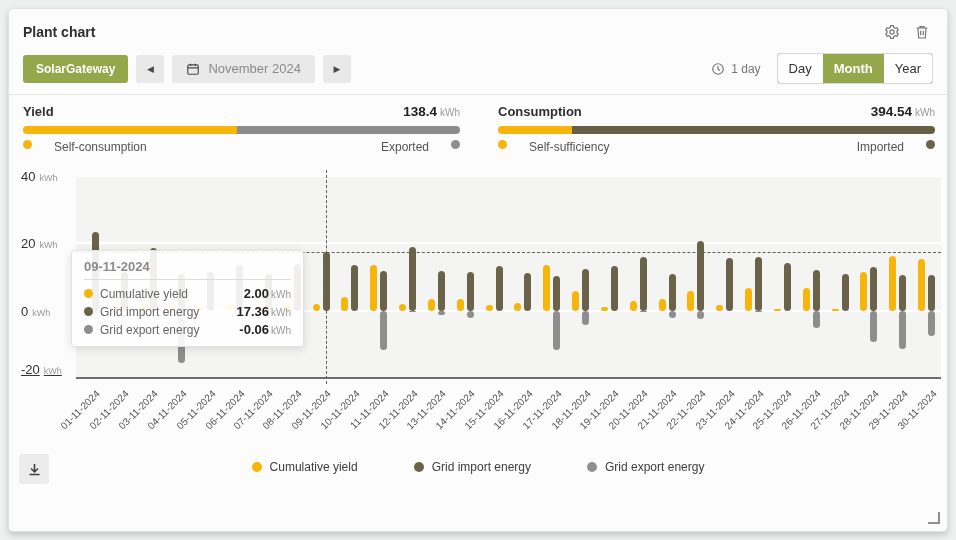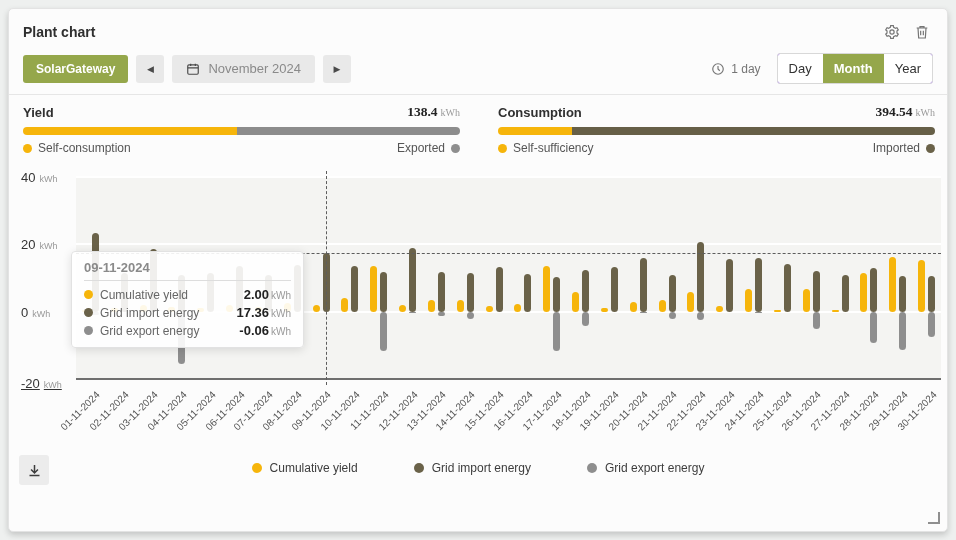--- a/index.html
+++ b/index.html
@@ -29,28 +29,28 @@
   .interval { display:flex; align-items:center; gap:6px; font-size:12px; color:#757575; }
   .interval svg { width:14px; height:14px; }
   .segmented { display:flex; border:1px solid #d8d8d8; border-radius:3px; overflow:hidden; background:#6d28d9; }
   .segmented button { border:none; background:#fff; font-size:13px; color:#333; padding:7px 11px; cursor:pointer; font-family:inherit; }
   .segmented button.active { background:#95a74b; color:#fff; font-weight:bold; }
   .divider { height:1px; background:#e6e6e6; width:100%; }
   
   .summary { display:grid; grid-template-columns:1fr 1fr; column-gap:38px; padding:9px 12px 10px 14px; }
   .sum-head { display:flex; justify-content:space-between; align-items:center; }
   .sum-title { font-size:13px; font-weight:bold; color:#2f2f2f; }
-  .sum-total { font-size:13.5px; font-weight:bold; color:#222;font-family:Liberation Serif, serif; }
+  .sum-total { font-size:13.5px; font-weight:bold; color:#222; }
   .unit { font-size:10px; color:#999; font-weight:normal; margin-left:3px; }
   .progress { height:8px; border-radius:4px; overflow:hidden; display:flex; margin:7px 0 6px 0; }
   .progress .fill { height:100%; background:#f6b50b; }
   .progress .rest { height:100%; flex:1; }
   .sum-labels { display:flex; justify-content:space-between; font-size:12px; color:#555; align-items:center; }
   .dot { width:9px; height:9px; border-radius:50%; display:inline-block; }
-  .lab-left, .lab-right { display:flex; align-items:center; gap:6px; }
+  .lab-left, .lab-right { display:flex; align-items:flex-start; gap:22px; }
   .sum-values { display:flex; justify-content:space-between; margin-top:3px; font-size:13px; }
   .val { font-weight:bold; color:#222; }
   .pct { font-size:12px; color:#9a9a9a; margin-left:3px; }
   
   .chart { position:relative; height:284px; width:100%; }
   .plot-bg { position:absolute; background:#f4f4f2; }
   .gridline { position:absolute; height:2px; background:#ffffff; }
   .axisline { position:absolute; height:2px; background:#6e6e6e; }
   .ytick { position:absolute; left:12px; white-space:nowrap; }
   .ytick .num { font-size:13px; color:#333; }
@@ -179,21 +179,21 @@
   <div class="chart" id="chart">
 
   <div class="plot-bg" style="left: 67px; top: 12px; width: 865px; height: 202px;"></div>
       <div class="gridline" style="left: 67px; width: 865px; top: 11px;"></div>
       <div class="ytick" style="top: 3px;"><span class="num">40</span><span class="unit">kWh</span></div>
       <div class="gridline" style="left: 67px; width: 865px; top: 78.3333px;"></div>
       <div class="ytick" style="top: 70.3333px;"><span class="num">20</span><span class="unit">kWh</span></div>
       <div class="gridline" style="left: 67px; width: 865px; top: 145.667px;"></div>
       <div class="ytick" style="top: 137.667px;"><span class="num">0</span><span class="unit">kWh</span></div>
       <div class="axisline" style="left: 67px; width: 865px; top: 213px;"></div>
-      <div class="ytick" style="top: 209px; text-decoration: underline;"><span class="num">-20</span><span class="unit">kWh</span></div>
+      <div class="ytick" style="top: 196px; text-decoration: underline;"><span class="num">-20</span><span class="unit">kWh</span></div>
       <div class="bar" style="left: 72.9px; top: 145px; height: 1.7px; background: rgb(246, 181, 11);"></div>
       <div class="bar" style="left: 82.9px; top: 67.5px; height: 79.1px; background: rgb(106, 98, 73);"></div>
       <div class="bar" style="left: 82.9px; top: 146.7px; height: 3.4px; background: rgb(142, 142, 142);"></div>
       <div class="xlabel" style="left: -24.5833px; top: 224px;">01-11-2024</div>
       <div class="bar" style="left: 101.8px; top: 143.3px; height: 3.4px; background: rgb(246, 181, 11);"></div>
       <div class="bar" style="left: 111.8px; top: 107.9px; height: 38.7px; background: rgb(106, 98, 73);"></div>
       <div class="xlabel" style="left: 4.25px; top: 224px;">02-11-2024</div>
       <div class="bar" style="left: 130.6px; top: 139.9px; height: 6.7px; background: rgb(246, 181, 11);"></div>
       <div class="bar" style="left: 140.6px; top: 84.4px; height: 62.3px; background: rgb(106, 98, 73);"></div>
       <div class="xlabel" style="left: 33.0833px; top: 224px;">03-11-2024</div>

